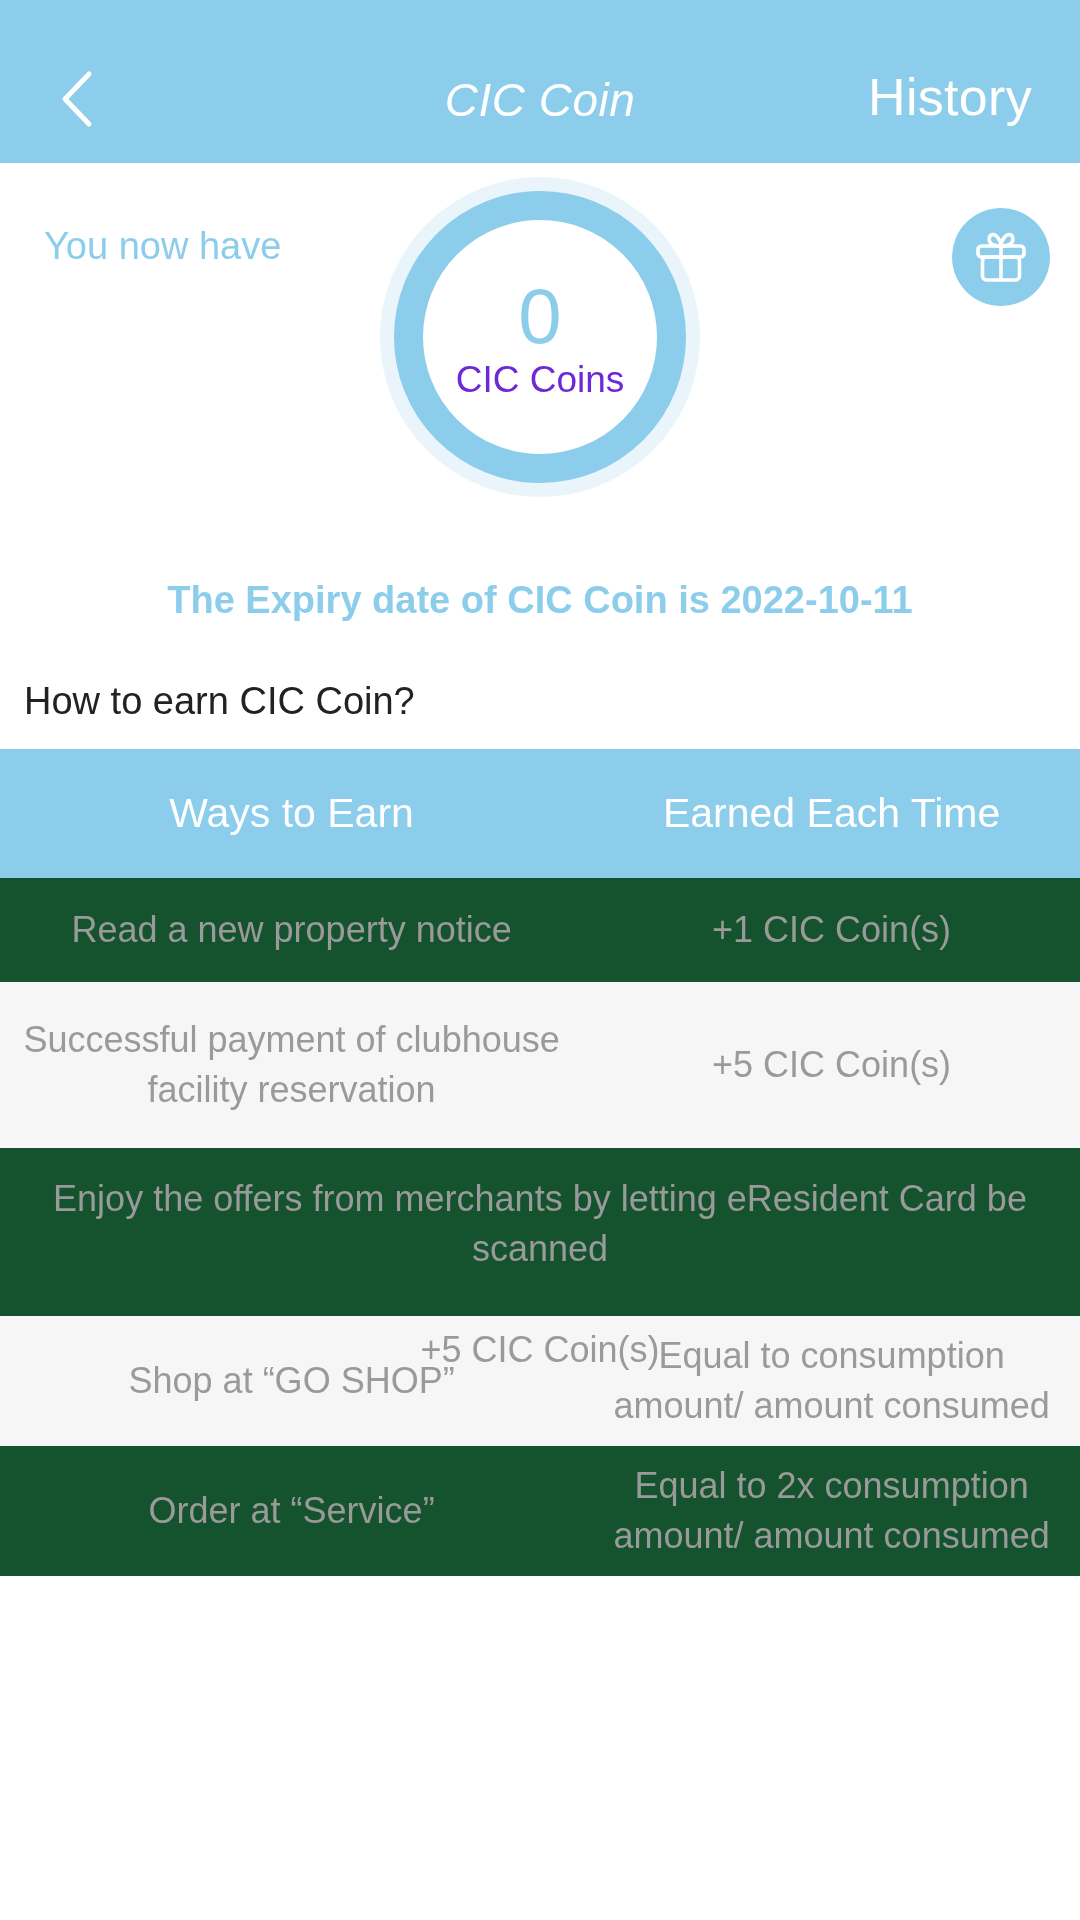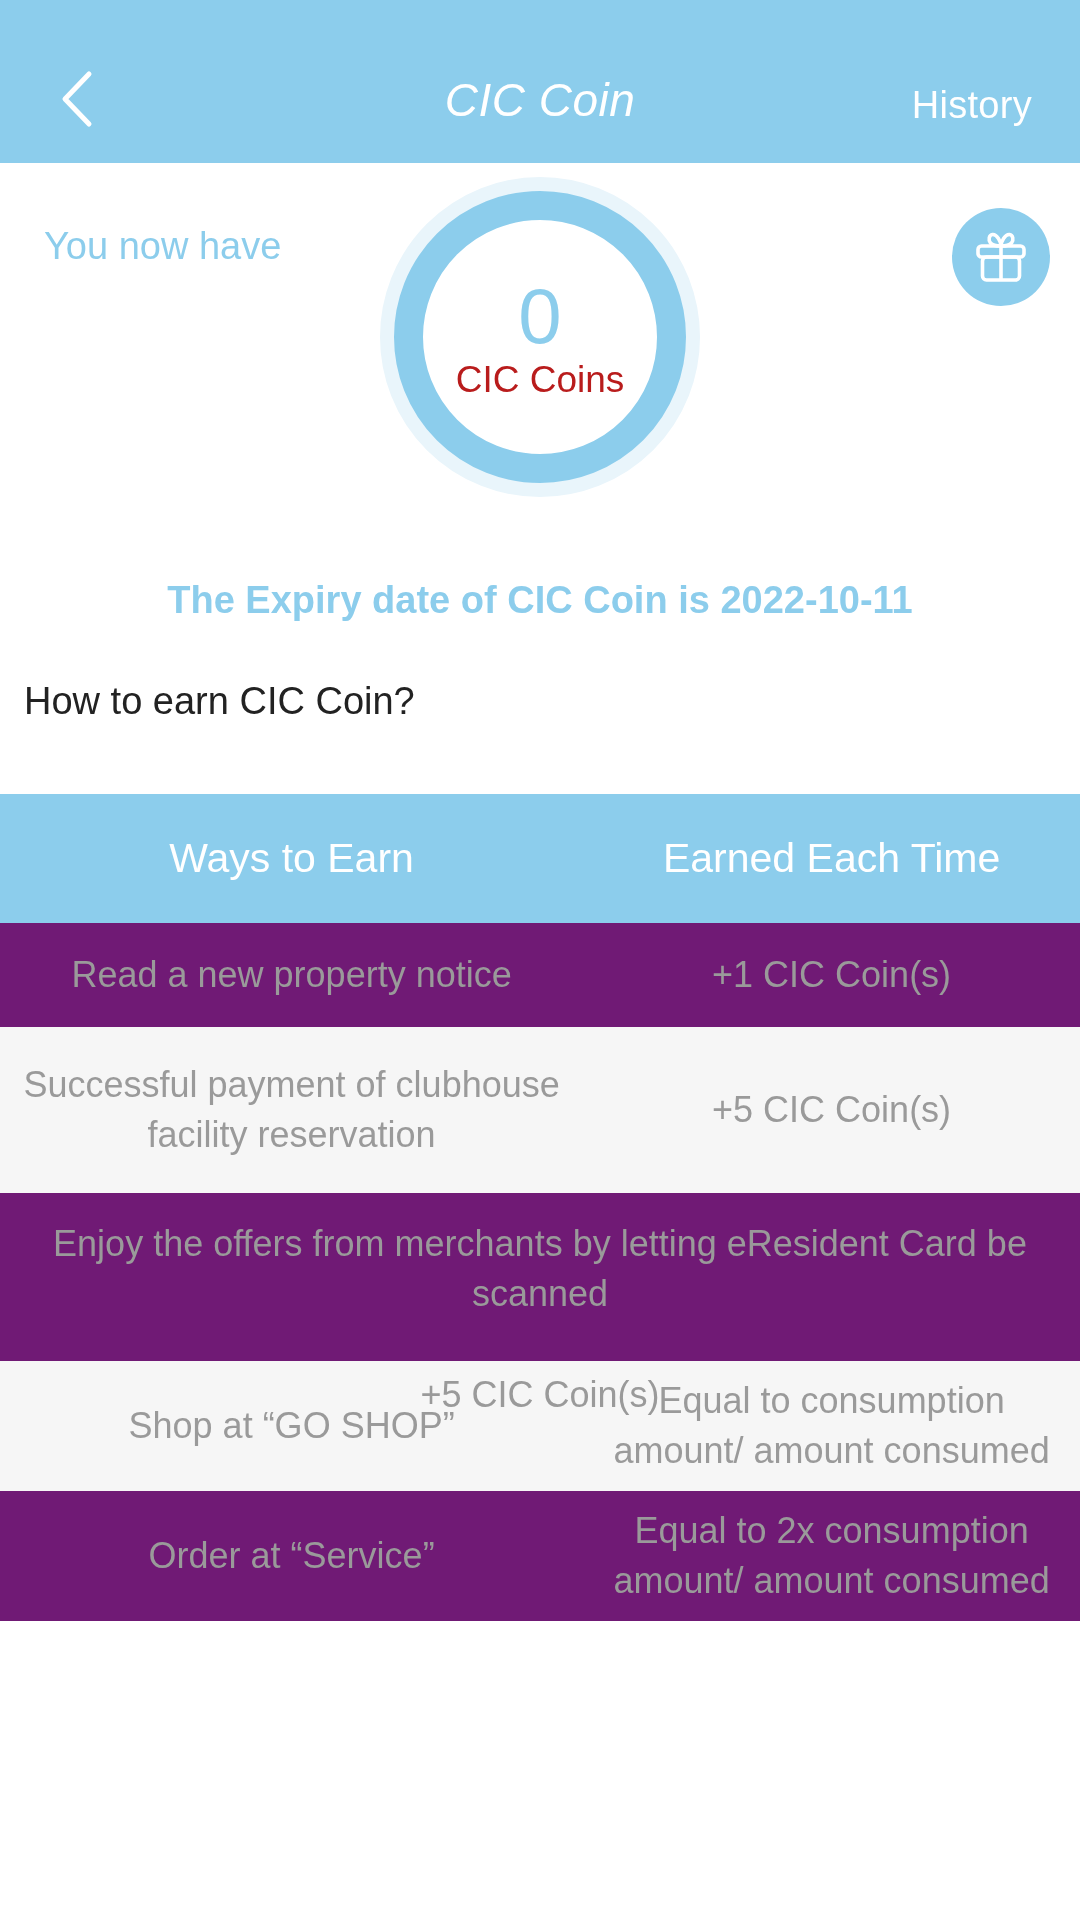--- a/index.html
+++ b/index.html
@@ -32,21 +32,21 @@
     color:#ffffff;
     font-size:46px;
     font-weight:400;
     letter-spacing:0.5px;
     pointer-events:none;
     font-style:italic;
   }
   .nav-action {
     margin-left:auto;
     color:#ffffff;
-    font-size:38px;
+    font-size:52px;
     font-weight:400;
     letter-spacing:0.3px;
     z-index:2;
   }
 
   
   .balance {
     position:relative;
     height:430px;
   }
@@ -82,21 +82,21 @@
     align-items:center; justify-content:center;
   }
   .coin-amount {
     color:#8ccdec;
     font-size:78px;
     font-weight:300;
     line-height:1;
     margin-bottom:6px;
   }
   .coin-unit {
-    color:#b91c1c;
+    color:#6d28d9;
     font-size:37px;
     font-weight:400;
     line-height:1;
   }
   .gift-badge {
     position:absolute;
     right:30px; top:45px;
     width:98px; height:98px;
     border-radius:50%;
     background:#8ccdec;
@@ -119,35 +119,34 @@
     font-weight:400;
     padding:58px 0 26px 24px;
   }
 
   
   .table { width:100%; }
   .thead {
     display:flex;
     background:#8ccdec;
     height:129px;
-    margin-top:45px;
   }
   .thead .th {
     display:flex; align-items:center; justify-content:center;
     color:#ffffff;
     font-size:41px;
     font-weight:400;
     text-align:center;
   }
   .col-a { flex:0 0 54%; padding:0 16px; }
   .col-b { flex:0 0 46%; padding:16px 16px; }
 
   .trow {
     display:flex;
-    background:#701a75;
+    background:#14532d;
     min-height:104px;
   }
   .trow.alt { background:#f6f6f6; }
   .trow .td {
     display:flex; align-items:center; justify-content:center;
     color:#9a9a9a;
     font-size:36px;
     font-weight:400;
     line-height:1.38;
     text-align:center;

